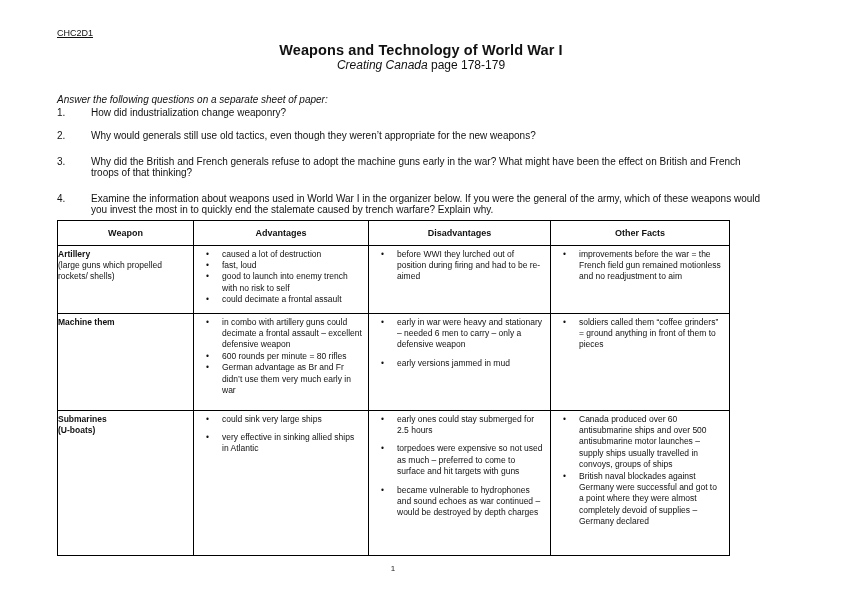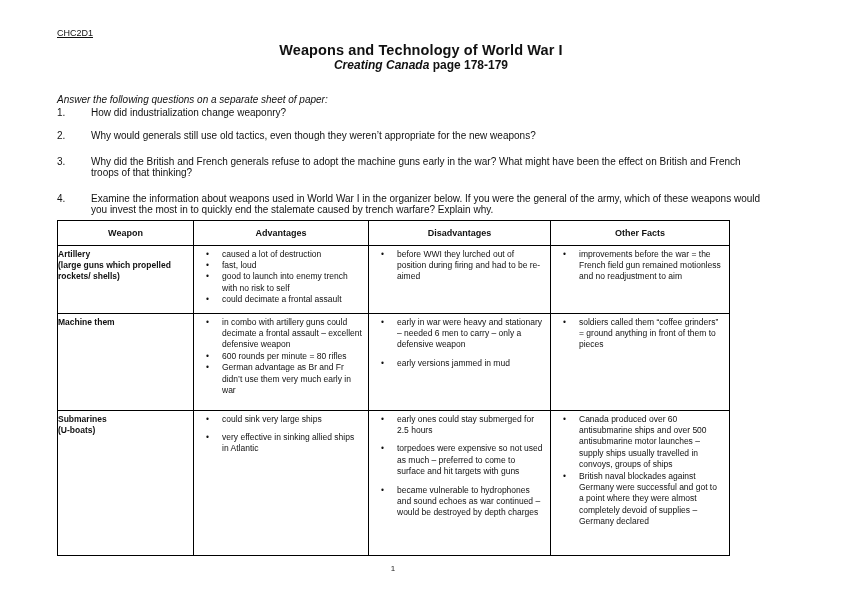--- a/index.html
+++ b/index.html
@@ -17,21 +17,21 @@
   }
   .course-code {
     position:absolute; left:57px; top:28px;
     font-size:9px; line-height:11px;text-decoration:underline;
   }
   .doc-header { padding-top:42px; text-align:center; }
   .doc-title {
     font-size:14.5px; font-weight:bold; line-height:16px; letter-spacing:.1px;
   }
   .doc-subtitle {
-    font-size:12px; font-weight:bold; line-height:14px;
+    font-size:12px; font-weight:normal; line-height:14px;
   }
   .doc-subtitle .book { font-style:italic; }
   .instructions {
     margin:22px 0 0 57px;
     font-size:10px; font-style:italic; line-height:11.5px;
   }
   .questions { margin-left:57px; }
   .question { display:flex; font-size:10px; line-height:11.5px; }
   .question .qnum { width:18px; flex:none; }
   .question .qtext { max-width:680px;padding-left:16px; }
@@ -53,21 +53,21 @@
     font-size:9px; font-weight:bold; text-align:center; vertical-align:middle;
     height:24px; padding:0;
   }
   table.weapons td {
     vertical-align:top;
     font-size:8.5px; line-height:11.4px;
     padding:3px 5px 3px 0;
   }
   td.weapon-cell { padding-left:6px; padding-top:4px; }
   .weapon-name { font-weight:bold; }
-  .weapon-desc { font-weight:bold; }
+  .weapon-desc { font-weight:normal; }
   .weapon-desc.bold { font-weight:bold; }
   .row-artillery td { height:61px; }
   .row-machineguns td { height:90px; }
   .row-submarines td { height:138px; }
   .bullet { position:relative; padding-left:28px; }
   .bullet::before {
     content:"\2022";
     position:absolute; left:12px; top:0;
   }
   .bullets.spaced .bullet:not(:first-child) { margin-top:7px; }

